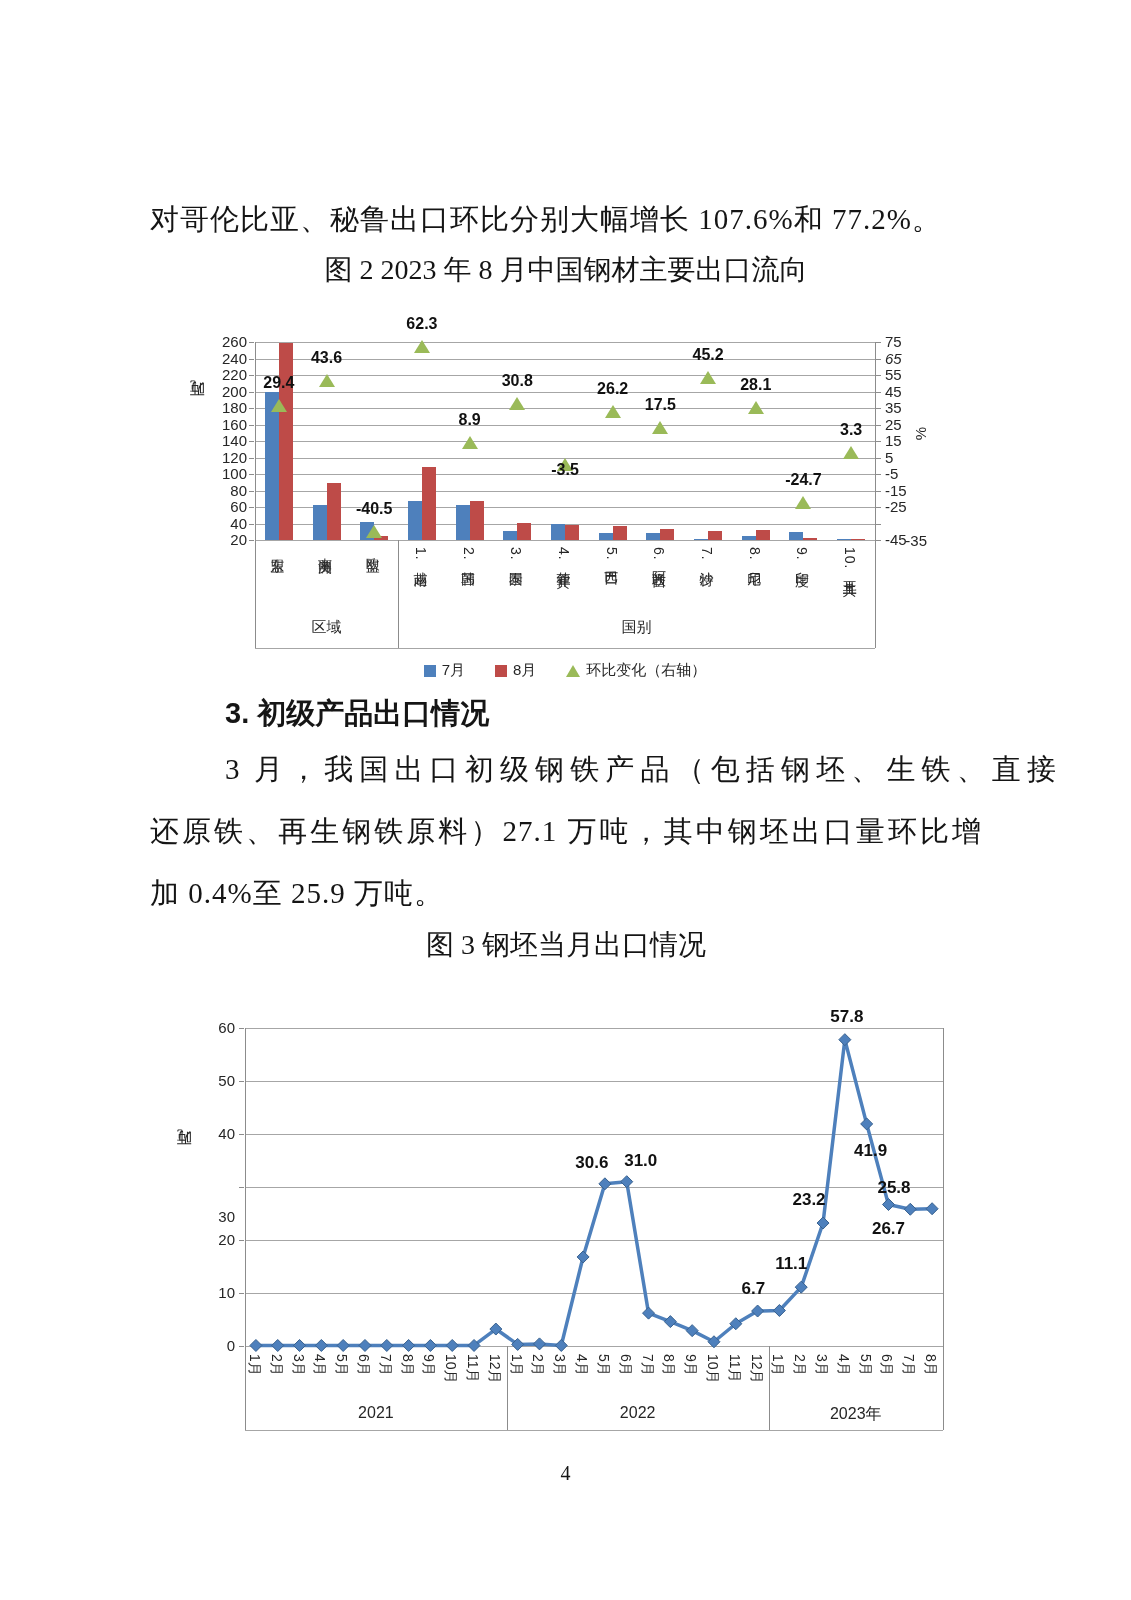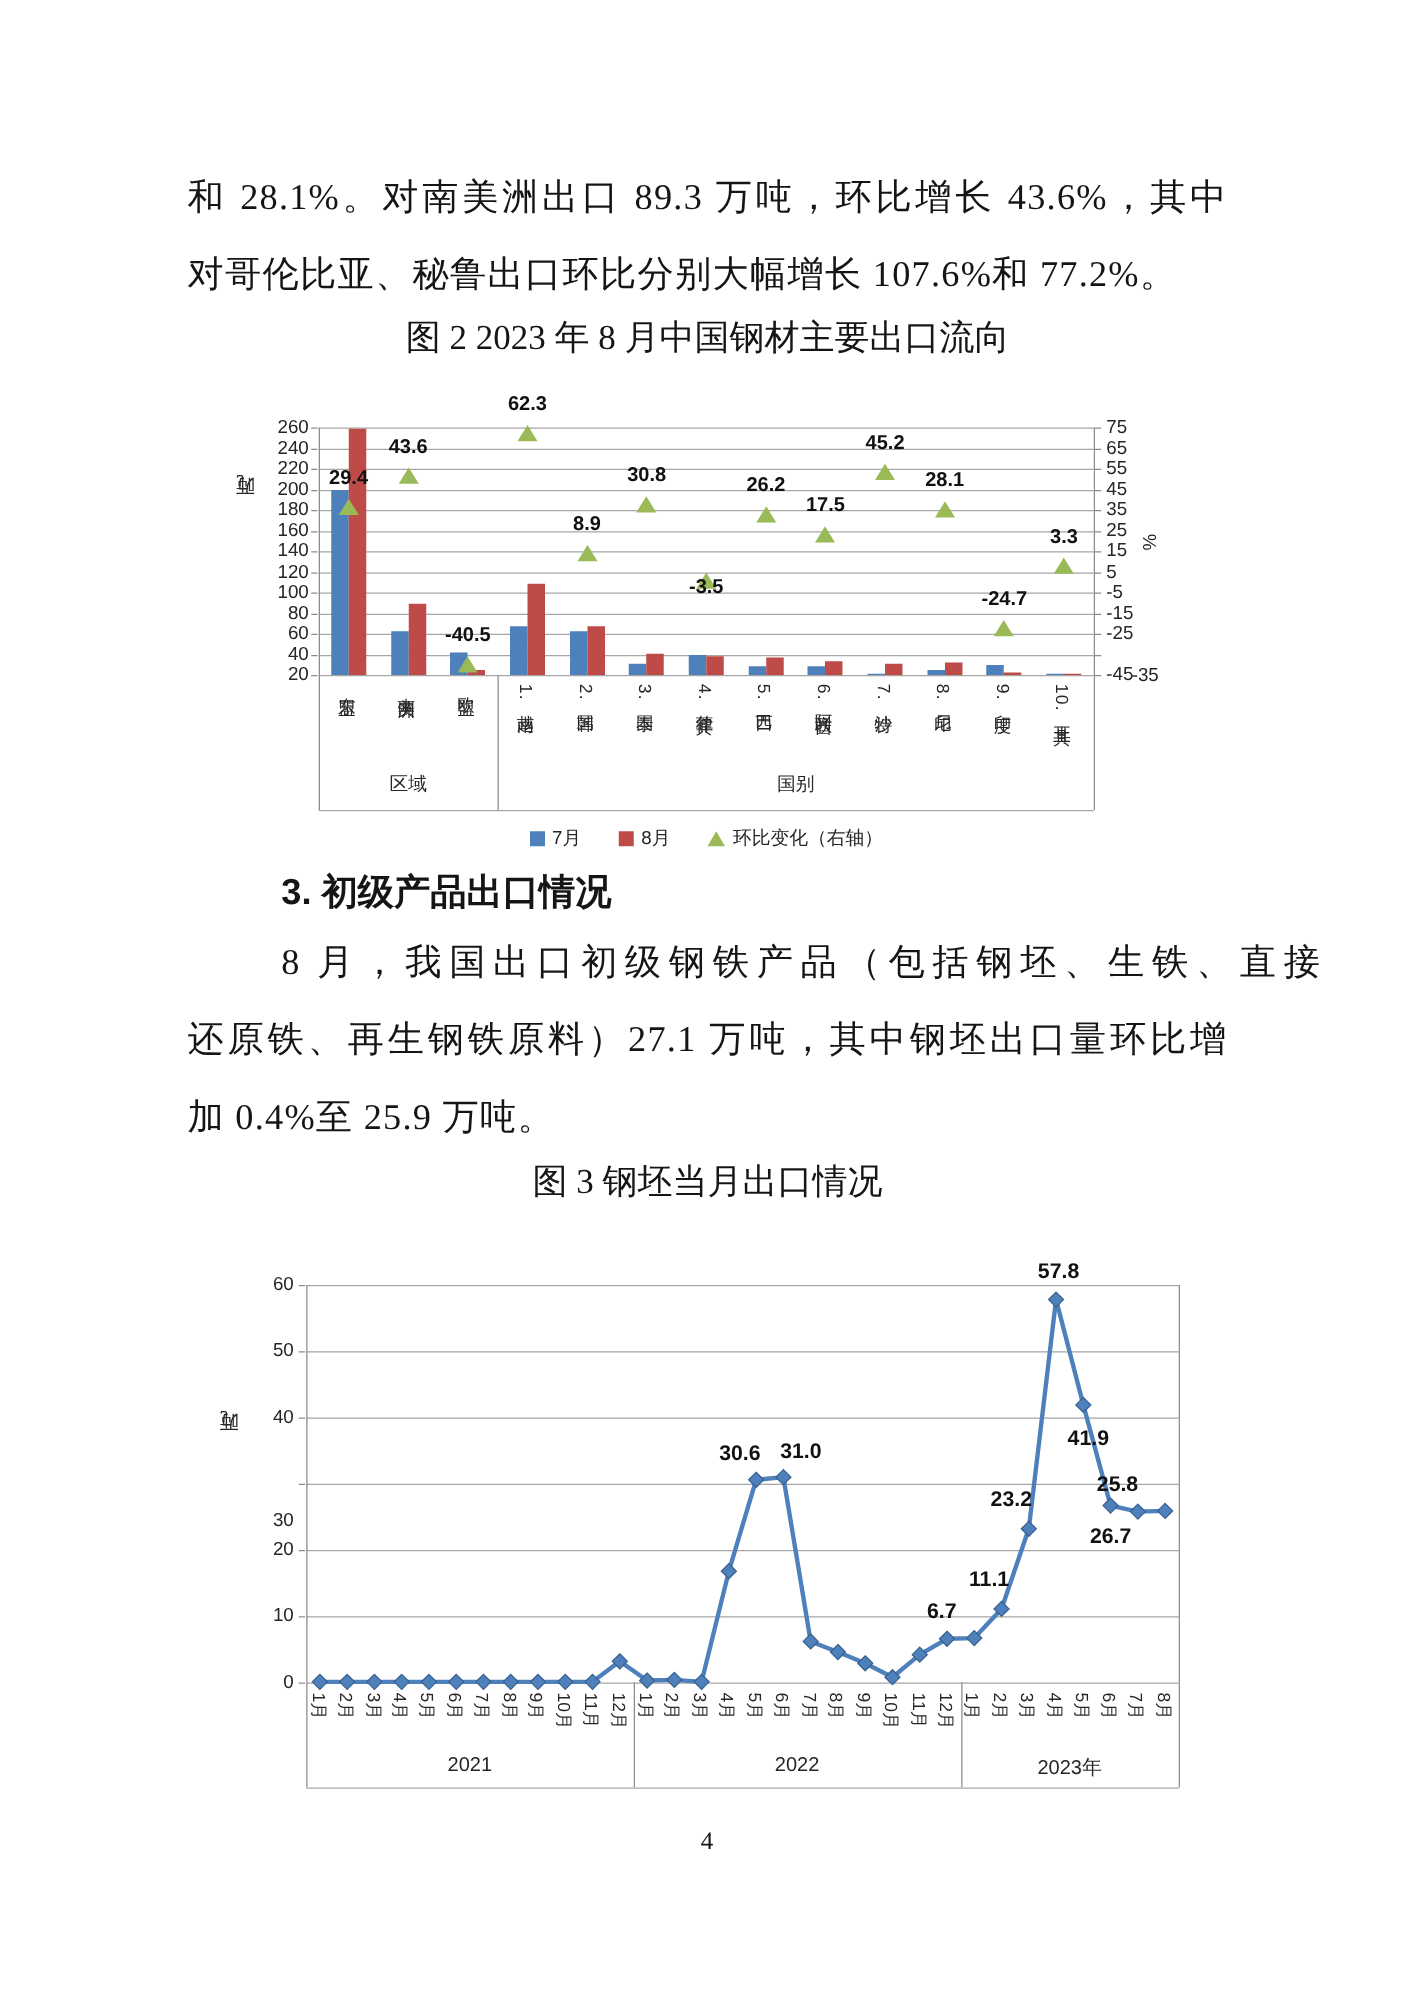--- a/index.html
+++ b/index.html
@@ -31,21 +31,20 @@
   .lg-tri{width:0;height:0;border-left:7px solid transparent;border-right:7px solid transparent;
           border-bottom:12px solid #9ABA58;display:inline-block;}
   .pagenum{position:absolute;left:0;width:1131px;text-align:center;font-size:20px;}
   svg{position:absolute;left:0;top:0;}
 </style>
 </head>
 <body>
 
 <div class="page">
 
-  <div class="pline jl" style="top:138px;">和 28.1%。对南美洲出口 89.3 万吨，环比增长 43.6%，其中</div>
   <div class="pline" style="top:200px;">对哥伦比亚、秘鲁出口环比分别大幅增长 107.6%和 77.2%。</div>
 
   <div class="fig-title" style="top:251px;">图 2 2023 年 8 月中国钢材主要出口流向</div>
 
   <div class="chart" style="left:150px;top:312px;width:830px;height:380px;">
     <div class="legend" style="left:105px;top:349px;width:620px;">
       <span class="lg-item">
         <span class="lg-sq" style="background:#4E80BC;"></span>
         <span>7月</span>
       </span>
@@ -110,21 +109,21 @@
       <div class="rlab" style="left: 735px; top: 70.5px; width: 42px;">45</div>
       <div class="grid" style="left: 105px; top: 63px; width: 620px;"></div>
       <div class="tick" style="left: 99px; top: 63px;"></div>
       <div class="tick" style="left: 726px; top: 63px;"></div>
       <div class="ylab" style="left: 47px; top: 54px; width: 50px;">220</div>
       <div class="rlab" style="left: 735px; top: 54px; width: 42px;">55</div>
       <div class="grid" style="left: 105px; top: 46.5px; width: 620px;"></div>
       <div class="tick" style="left: 99px; top: 46.5px;"></div>
       <div class="tick" style="left: 726px; top: 46.5px;"></div>
       <div class="ylab" style="left: 47px; top: 37.5px; width: 50px;">240</div>
-      <div class="rlab" style="left: 735px; top: 37.5px; width: 42px;">65</div>
+      <div class="rlab" style="left: 735px; top: 37.5px; width: 42px; font-style: italic;">65</div>
       <div class="grid" style="left: 105px; top: 30px; width: 620px;"></div>
       <div class="tick" style="left: 99px; top: 30px;"></div>
       <div class="tick" style="left: 726px; top: 30px;"></div>
       <div class="ylab" style="left: 47px; top: 21px; width: 50px;">260</div>
       <div class="rlab" style="left: 735px; top: 21px; width: 42px;">75</div>
       <div class="axisline" style="left: 105px; top: 30px; width: 1px; height: 198px;"></div>
       <div class="axisline" style="left: 725px; top: 30px; width: 1px; height: 198px;"></div>
       <div class="bar" style="left: 114.846px; top: 79.5px; width: 14px; height: 148.5px; background: rgb(78, 128, 188);"></div>
       <div class="bar" style="left: 162.538px; top: 193.185px; width: 14px; height: 34.815px; background: rgb(78, 128, 188);"></div>
       <div class="bar" style="left: 210.231px; top: 209.85px; width: 14px; height: 18.15px; background: rgb(78, 128, 188);"></div>
@@ -195,21 +194,21 @@
       <div class="axisline" style="left: 248.077px; top: 228px; width: 1px; height: 108px;"></div>
       <div class="grp" style="left: 248.077px; top: 306px; width: 476.923px;">国别</div>
       <div class="axisline" style="left: 725px; top: 228px; width: 1px; height: 108px;"></div>
       <div class="grid" style="left: 105px; top: 336px; width: 620px;"></div>
       <div class="vtitle" style="left: 38px; top: 95px;">万吨</div>
       <div class="vtitle" style="left: 762px; top: 115px;">%</div>
     </div>
 
   <div class="sec-head" style="top:694px;">3. 初级产品出口情况</div>
 
-  <div class="pline jl indent1" style="top:750px;">8 月，我国出口初级钢铁产品（包括钢坯、生铁、直接</div>
+  <div class="pline jl indent1" style="top:750px;">3 月，我国出口初级钢铁产品（包括钢坯、生铁、直接</div>
   <div class="pline jl" style="top:812px;">还原铁、再生钢铁原料）27.1 万吨，其中钢坯出口量环比增</div>
   <div class="pline" style="top:874px;">加 0.4%至 25.9 万吨。</div>
 
   <div class="fig-title" style="top:926px;">图 3 钢坯当月出口情况</div>
 
   <div class="chart" style="left:150px;top:996px;width:830px;height:460px;">
       <div class="grid" style="left: 95px; top: 350px; width: 698px;"></div>
       <div class="tick" style="left: 89px; top: 350px;"></div>
       <div class="ylab" style="left: 45px; top: 341px; width: 40px;">0</div>
       <div class="grid" style="left: 95px; top: 297px; width: 698px;"></div>

